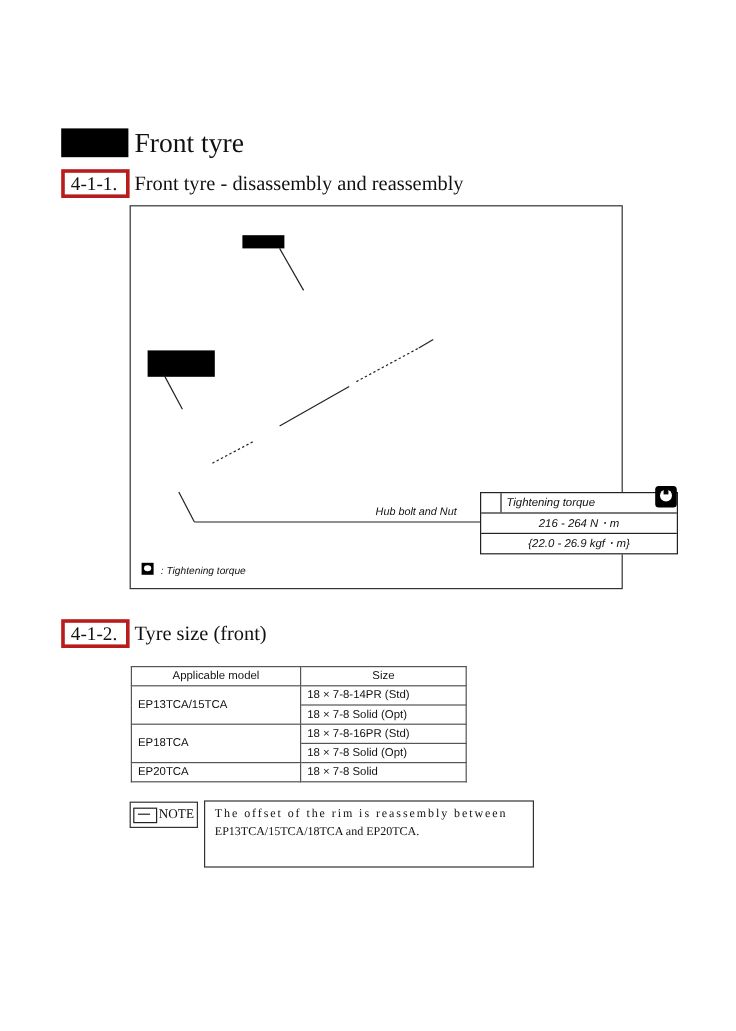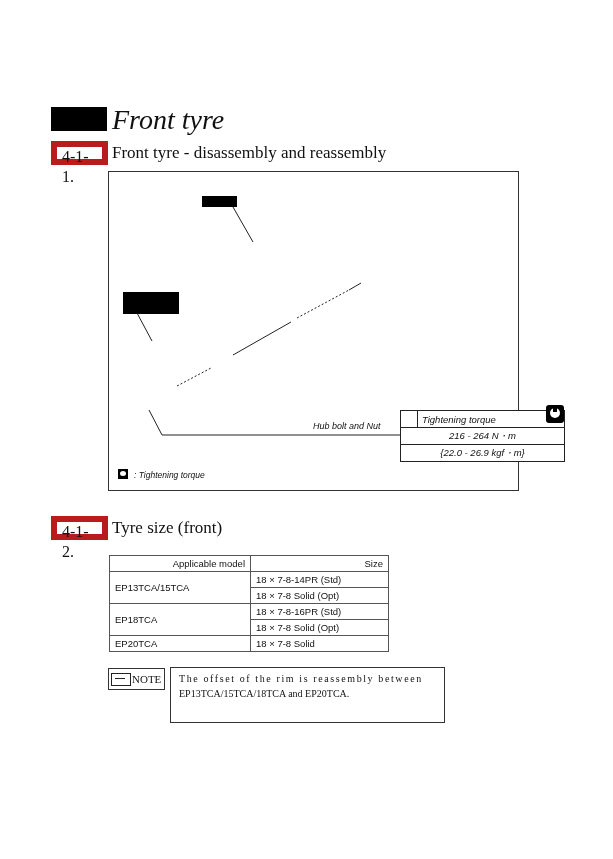--- a/index.html
+++ b/index.html
@@ -1,29 +1,29 @@
 <!DOCTYPE html>
 <html><head>
 <meta charset="utf-8">
 <style>
   html, body { margin:0; padding:0; background:#fff; }
   body { width:613px; height:859px; position:relative; overflow:hidden; font-family:"Liberation Serif", serif; color:#111; }
   .abs { position:absolute; }
   .black-tag { background:#000; }
-  .h1 { font-size:28px; line-height:24px;font-style:italic; }
-  .secnum { border:6px solid #b91c1c; font-size:16px; line-height:20px; padding:0 5px; box-sizing:border-box; height:24px; }
+  .h1 { font-size:23px; line-height:24px; }
+  .secnum { border:3px solid #b91c1c; font-size:16px; line-height:20px; padding:0 5px; box-sizing:border-box; height:24px; }
   .h2 { font-size:17px; line-height:22px; }
   .figure { border:1px solid #333; box-sizing:border-box;font-style:italic; }
   .sans { font-family:"Liberation Sans", sans-serif; }
   .torque-box { border:1px solid #222; background:#fff; box-sizing:border-box; font-family:"Liberation Sans", sans-serif; font-size:9.5px; }
   .torque-box .row { height:17px; border-bottom:1px solid #222; display:flex; align-items:center; justify-content:center; box-sizing:border-box; }
   .torque-box .row:last-child { border-bottom:none; }
   table.sizes { border-collapse:collapse; font-family:"Liberation Sans", sans-serif; font-size:9.5px; }
   table.sizes td, table.sizes th { border:1px solid #555; padding:0 5px; height:15px; font-weight:normal; }
-  table.sizes th { text-align:right; }
+  table.sizes th { text-align:center; }
   table.sizes { border:1.5px solid #444; }
   .note-label { border:1px solid #333; font-size:11px; line-height:16px; padding:1px 2px; box-sizing:border-box; display:flex; align-items:center; }
   .note-box { border:1px solid #333; box-sizing:border-box; font-size:10px; line-height:15px; padding:3px 8px; }
   .note-box .l1 { letter-spacing:1.6px; }
 </style>
 </head>
 <body>
 
 <div class="abs black-tag" style="left:51px;top:107px;width:56px;height:24px;"></div>
 <div class="abs h1" style="left:112px;top:108px;">Front tyre</div>
@@ -88,21 +88,21 @@
   <tr>
     <td>18 × 7-8 Solid (Opt)</td>
   </tr>
   <tr>
     <td>EP20TCA</td>
     <td>18 × 7-8 Solid</td>
   </tr>
 </tbody>
   </table>
 
-<div class="abs note-label" style="left:108px;top:668px;width:57px;height:22px;">
+<div class="abs note-label" style="left:108px;top:668px;width:57px;height:22px;justify-content:center;">
   <span style="display:inline-block;width:18px;height:11px;border:1px solid #222;margin-right:1px;position:relative;">
     <span style="position:absolute;left:3px;top:4px;width:10px;height:1px;background:#222;"></span>
   </span>
   <span>NOTE</span>
 </div>
 <div class="abs note-box" style="left:170px;top:667px;width:275px;height:56px;">
   <div class="l1">The offset of the rim is reassembly between</div>
   <div>EP13TCA/15TCA/18TCA and EP20TCA.</div>
 </div>
 

